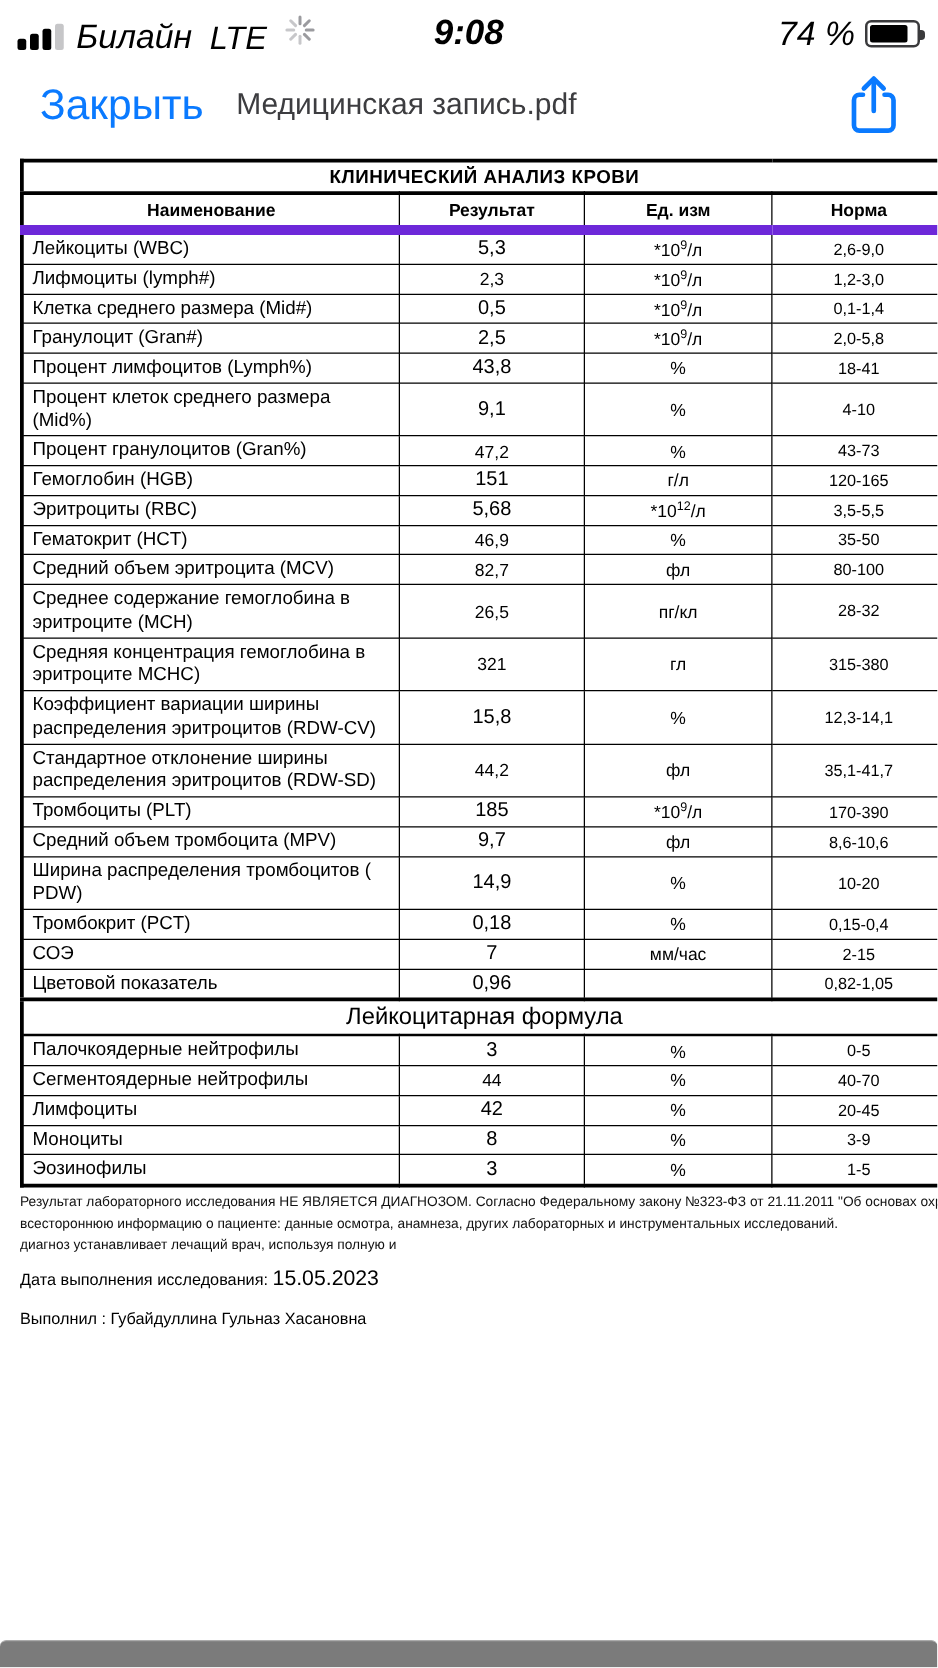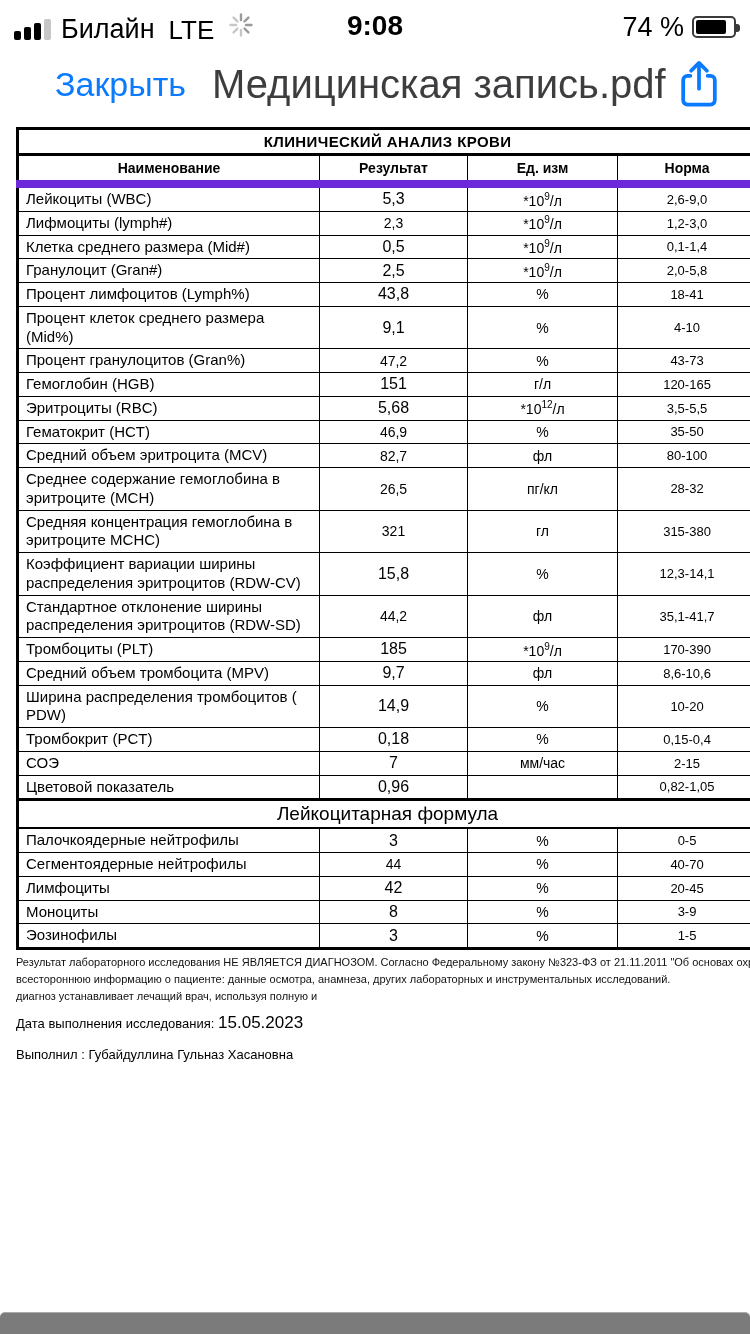--- a/index.html
+++ b/index.html
@@ -1,21 +1,21 @@
 <!DOCTYPE html>
 <html style="--ios-blue: #0a7aff; --bar-gray: #7b7b7b;"><head>
 <meta charset="utf-8">
 <style>
   html,body { margin:0; padding:0; background:#fff; }
   .screen { position:relative; width:750px; height:1334px; background:#fff; overflow:hidden;
             font-family:"Liberation Sans", sans-serif; color:#000; }
 
   
   .status-bar { position:relative; height:46px; display:flex; align-items:center;
-                justify-content:space-between; padding:8px 14px 0 14px; box-sizing:border-box; }
+                justify-content:space-between; padding:8px 14px 0 14px; box-sizing:border-box;font-style:italic; }
   .sb-left { display:flex; align-items:flex-end; gap:10px; }
   .signal { display:inline-flex; align-items:flex-end; gap:3px; padding-bottom:3px; }
   .signal i { display:block; width:7px; border-radius:2px; background:#000; }
   .signal .b1{height:9px;} .signal .b2{height:13px;} .signal .b3{height:17px;}
   .signal .b4{height:21px; background:#c6c6c8;}
   .carrier { font-size:27px; line-height:1; }
   .network { font-size:26px; line-height:1; margin-left:4px; }
   .spinner { margin-left:4px; padding-bottom:1px; }
   .sb-time { position:absolute; left:0; right:0; text-align:center; top:10px;
              font-size:28px; font-weight:700; pointer-events:none; }
@@ -25,22 +25,22 @@
              border-radius:5px; box-sizing:border-box; }
   .battery .fill { position:absolute; left:2px; top:2px; bottom:2px; width:74%;
                    background:#000; border-radius:2px; }
   .battery .nub { position:absolute; right:-6px; top:6px; width:4px; height:8px;
                   background:#3a3a3c; border-radius:0 3px 3px 0; }
 
   
   .nav-bar { display:flex; align-items:center; height:76px; padding:0 22px 0 32px; box-sizing:border-box; }
   .close-btn { background:none; border:none; padding:0; cursor:pointer;
                font-family:"Liberation Sans", sans-serif;
-               font-size:34px; color:var(--ios-blue,#0a7aff);margin-left:23px; }
-  .nav-title { flex:1; font-size:40px; color:#3d3d40; margin-left:26px;
+               font-size:34px; color:var(--ios-blue,#0a7aff); }
+  .nav-title { flex:1; font-size:24px; color:#3d3d40; margin-left:26px;
                white-space:nowrap; overflow:hidden; }
   .share-btn { background:none; border:none; padding:0; cursor:pointer;
                color:var(--ios-blue,#0a7aff); margin-right:6px; }
 
   
   .pdf-page { margin-top:5px; padding-left:16px; font-family:Liberation Sans, sans-serif; }
   .lab-table { border-collapse:collapse; width:740px; table-layout:fixed;
                border:3px solid #000; color:#000; }
   .lab-table th, .lab-table td { border:1px solid #000; box-sizing:border-box; }
   .t-title { font-size:15px; font-weight:bold; text-align:center; padding:3px 0;

